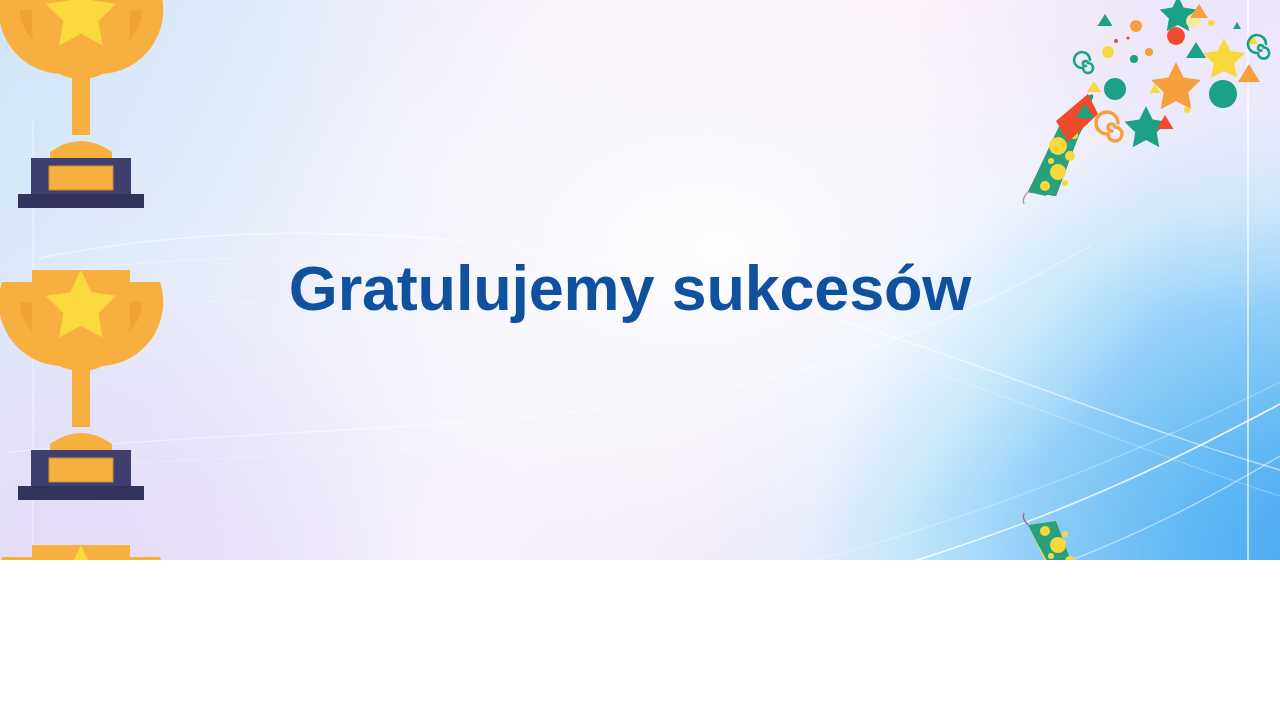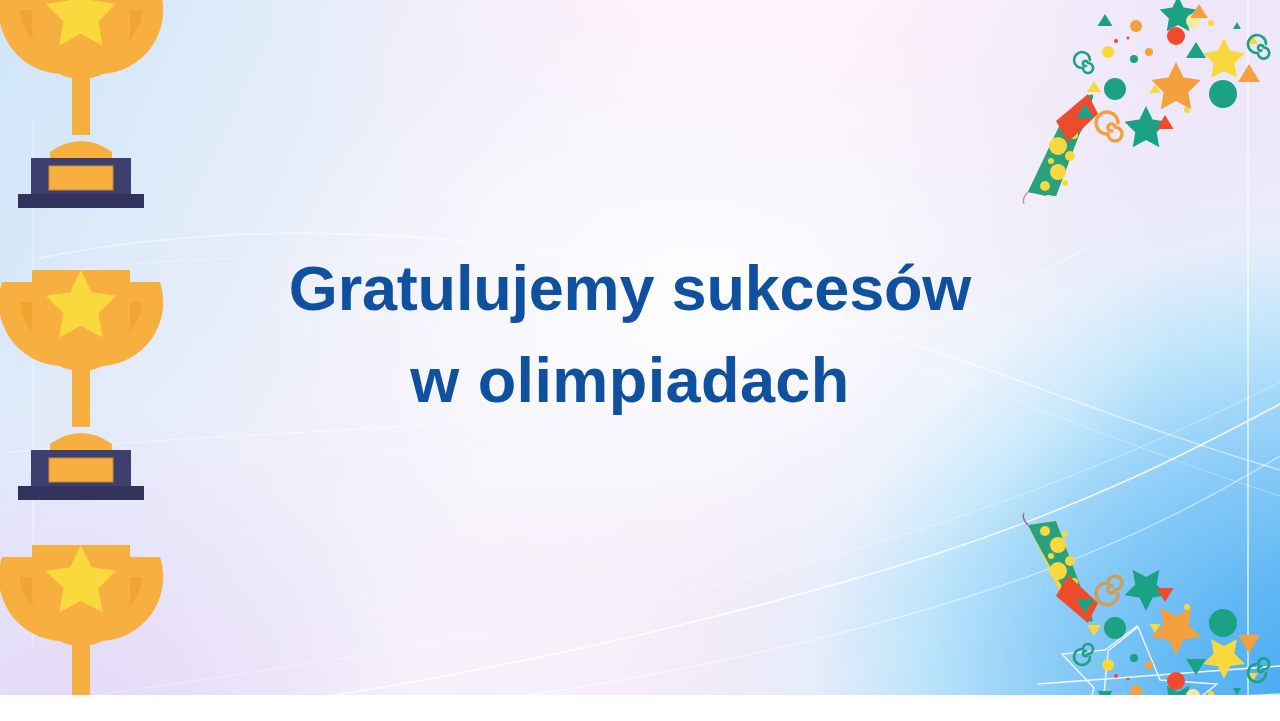--- a/index.html
+++ b/index.html
@@ -3,21 +3,21 @@
 <meta charset="utf-8">
 <style>
   * { margin:0; padding:0; box-sizing:border-box; }
   html, body {
     width:1280px; height:721px;
     overflow:hidden;
     font-family:"Liberation Sans", sans-serif;
   }
   #slide {
     position:relative;
-    width:1280px; height:695px;
+    width:1280px; height:560px;
     overflow:hidden;
     background:#eef4fb;
   }
 
   
   .bg-layer { position:absolute; inset:0; }
   .bg-base {
     background:
       linear-gradient(115deg,
         #cfe6f8 0%,
@@ -290,16 +290,15 @@
       <path d="M234 38 l6 10 -12 0 Z" fill="#f7d93e"></path>
 
       <path d="M72 64 a8 8 0 1 0 -7 8 a5 5 0 1 0 5 -5 a2.6 2.6 0 1 0 -2 3" fill="none" stroke="#1ba183" stroke-width="2.6" stroke-linecap="round"></path>
       <path d="M100 127 a11 11 0 1 0 -10 11 a7 7 0 1 0 7 -7 a3.6 3.6 0 1 0 -3 4" fill="none" stroke="#d19b5a" stroke-width="3.4" stroke-linecap="round"></path>
       <path d="M248 48 a9 9 0 1 0 -8 9 a5.6 5.6 0 1 0 5.6 -5.6 a2.8 2.8 0 1 0 -2.2 3.2" fill="none" stroke="#1ba183" stroke-width="2.6" stroke-linecap="round"></path>
     </g>
   </svg>
 
   <div id="title" style="color: rgb(16, 81, 159);">
     <span class="ln ln1">Gratulujemy sukcesów</span>
-    <span class="ln ln2">w olimpiadach</span>
   </div>
 
 </div>
 
 </body></html>

